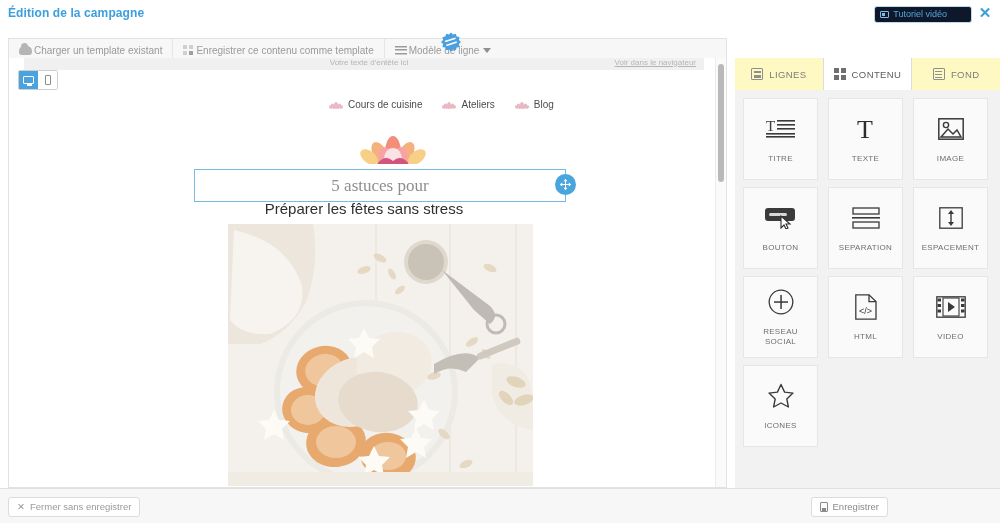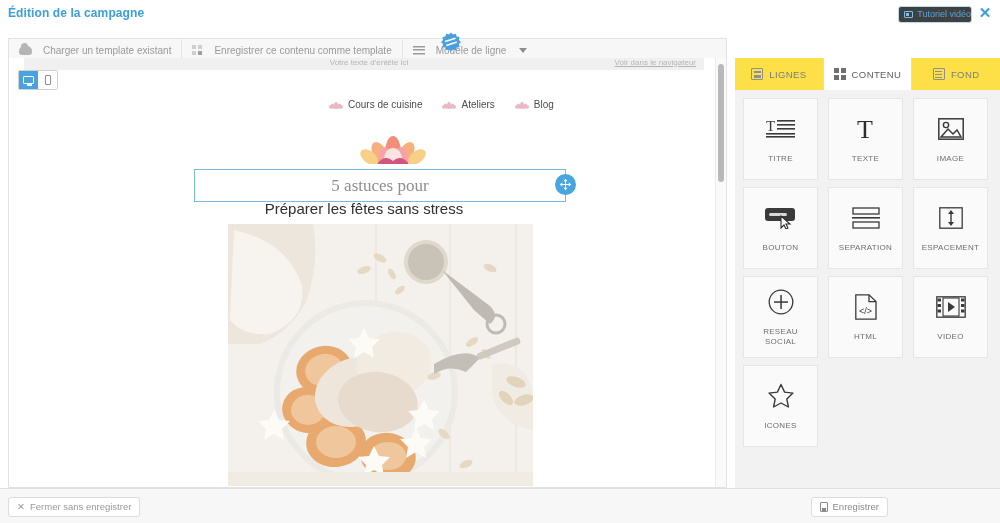--- a/index.html
+++ b/index.html
@@ -16,22 +16,22 @@
     background: #fff;
   }
   .page-title {
     position: absolute; left: 8px; top: 6px;
     font-size: 12px; font-weight: bold; color: #3c9fdc;
     letter-spacing: 0.1px;
   }
   .tutorial-btn {
     position: absolute; right: 28px; top: 6px;
     border: 1px solid #b9dcf0; border-radius: 3px;
-    background: #404040; color: #52a7dd;
-    font-size: 9px; padding: 3px 0 3px 5px;
+    background: #0f172a; color: #52a7dd;
+    font-size: 9px; padding: 3px 24px 3px 5px;
     display: flex; align-items: center; gap: 4px; cursor: pointer;
     line-height: 1;
   }
   .tutorial-btn .vicon {
     width: 9px; height: 7px; border: 1px solid #7cbfe6; border-radius: 1px;
     position: relative; display: inline-block;
   }
   .tutorial-btn .vicon:after {
     content: ""; position: absolute; left: 1px; top: 1px;
     width: 3px; height: 3px; background: #7cbfe6;
@@ -42,21 +42,21 @@
     font-size: 15px; line-height: 16px; text-align: center; font-weight: bold;
   }
 
   
   .toolbar {
     position: absolute; left: 8px; top: 38px; width: 719px; height: 24px;
     background: #f7f7f7; border: 1px solid #e2e2e2;
     display: flex; align-items: center;
   }
   .tb-item {
-    display: flex; align-items: center; gap: 11px;
+    display: flex; align-items: center; gap: 2px;
     height: 100%; padding: 0 10px;
     font-size: 10px; color: #9a9a9a; cursor: pointer; white-space: nowrap;
   }
   .tb-sep { width: 1px; height: 24px; background: #e6e6e6; }
   .ico-cloud {
     width: 13px; height: 9px; background: #b5b5b5; border-radius: 5px 5px 3px 3px;
     position: relative; flex: 0 0 auto;
   }
   .ico-cloud:before {
     content:""; position:absolute; left:2px; top:-3px; width:7px; height:7px;
@@ -169,21 +169,21 @@
   }
 
   
   .rpanel {
     position: absolute; left: 735px; top: 58px; width: 265px; height: 430px;
     background: #fff;
   }
   .tabs { display: flex; height: 32px; width: 265px; }
   .tab {
     flex: 1; display: flex; align-items: center; justify-content: center; gap: 6px;
-    background: #fde047; color: #7c7c7c; font-size: 9.5px; cursor: pointer;
+    background: #fef9c3; color: #7c7c7c; font-size: 9.5px; cursor: pointer;
     letter-spacing: 0.4px; border-right: 1px solid #dcdcdc;
   }
   .tab.active { background: #fff; color: #5d5d5d; }
   .tab:last-child { border-right: none; }
   .ico-rows {
     width: 12px; height: 12px; border: 1.2px solid #8f8f8f; border-radius: 1px;
     position: relative;
   }
   .ico-rows:before, .ico-rows:after {
     content:""; position:absolute; left:1.5px; width:7px; height:2.5px; background:#8f8f8f;

